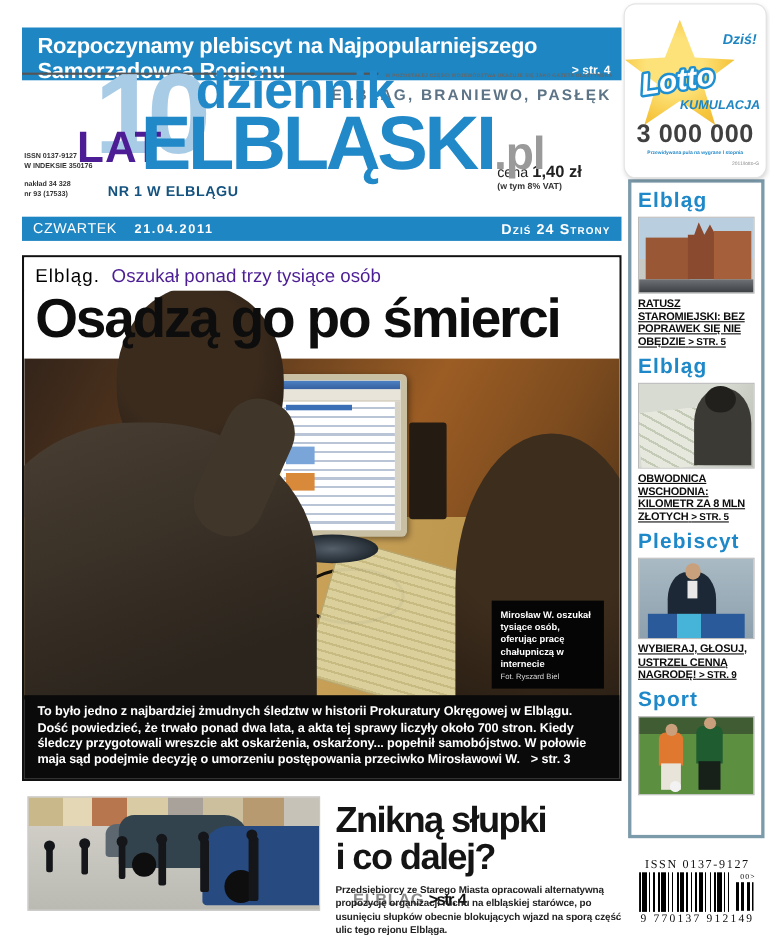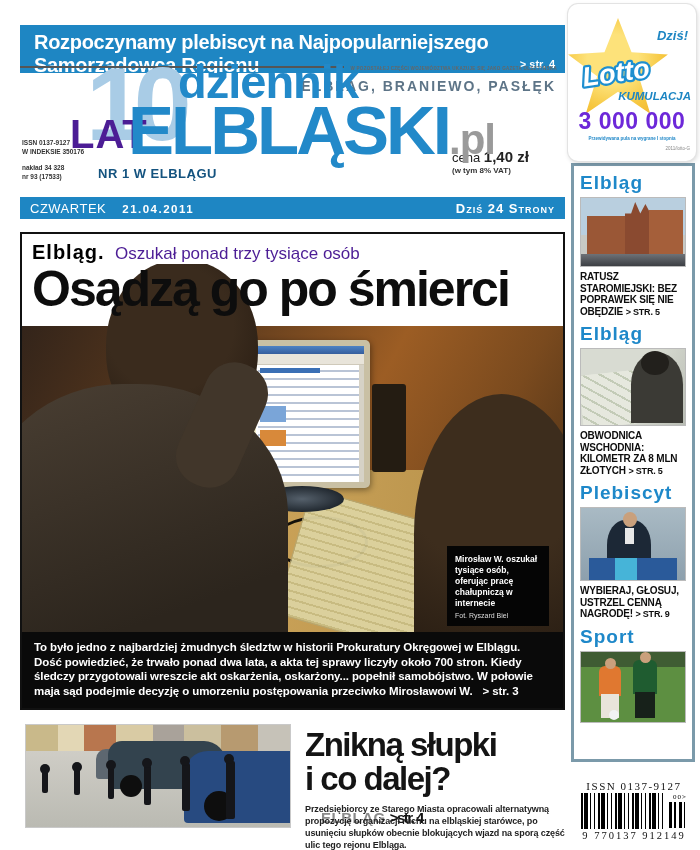--- a/index.html
+++ b/index.html
@@ -36,35 +36,35 @@
   .lotto-card { left:568px; top:4px; width:128px; height:157px; background:#fff; border-radius:10px;
                 box-shadow:0 0 0 1px #e3e3e3, 1px 2px 5px rgba(0,0,0,.18); z-index:4; }
   .lotto-star { position:absolute; left:-2px; top:14px; width:104px; height:104px;
     background:radial-gradient(circle at 45% 40%, #fde27a 0 30%, #f6c63e 60%, #eda92c 100%);
     clip-path:polygon(50% 0%, 63% 33%, 98% 35%, 70% 56%, 81% 92%, 50% 71%, 19% 92%, 30% 56%, 2% 35%, 37% 33%);
     filter:drop-shadow(0 0 1.5px #fff) drop-shadow(0 1px 2px rgba(0,0,0,.25));
   }
   .lotto-dzis { position:absolute; right:8px; top:24px; color:#1e86c3; font-weight:800; font-style:italic; font-size:13px; }
   .lotto-word { position:absolute; left:6px; top:46px; width:110px; height:40px; transform:rotate(-8deg); }
   .lotto-kumulacja { position:absolute; right:5px; top:86px; color:#1e86c3; font-weight:800; font-size:11.5px; font-style:italic; }
-  .lotto-amount { position:absolute; left:0; right:0; top:104px; text-align:center; color:#6d28d9; font-weight:800; font-size:23px; letter-spacing:.5px; }
+  .lotto-amount { position:absolute; left:0; right:0; top:104px; text-align:center; color:#404040; font-weight:800; font-size:23px; letter-spacing:.5px; }
   .lotto-note { position:absolute; left:0; right:0; top:132px; text-align:center; color:#2289c9; font-size:4.5px; font-weight:700; }
   .lotto-code { position:absolute; right:6px; top:142px; color:#888; font-size:4.5px; }
 
   
   .date-bar { left:20px; top:197px; width:545px; height:22px; background:#1e86c3; color:#fff;
               display:flex; align-items:center; justify-content:space-between; padding:0 10px; }
   .date-bar .day { font-size:13px; font-weight:400; letter-spacing:.5px; }
   .date-bar .date { font-size:11.5px; font-weight:700; letter-spacing:1.5px; margin-left:16px; }
   .date-bar .pages { font-size:13px; font-weight:800; font-variant:small-caps; letter-spacing:1px; }
 
   
   .lead-box { left:20px; top:232px; width:545px; height:478px; border:2px solid #111; background:#fff; }
   .kicker { position:absolute; left:0; top:0; right:0; height:30px; padding:7px 10px; background:#fff; z-index:6; }
-  .kicker .city { font-size:20px; font-weight:700; letter-spacing:1px; color:#000; }
+  .kicker .city { font-size:17px; font-weight:400; letter-spacing:1px; color:#000; }
   .kicker .rest { font-size:17px; color:#4c1d95; margin-left:6px; }
   .lead-headline { position:absolute; left:10px; top:26px; z-index:7; font-size:50px; font-weight:800;
                    letter-spacing:-2px; color:#0d0d0d; white-space:nowrap; }
   .lead-photo { position:absolute; left:0; top:30px; right:0; height:372px; background:#fff; overflow:hidden;text-decoration:underline; }
   .scene { position:absolute; left:0; right:0; top:62px; bottom:0;
            background:linear-gradient(118deg,#33241a 0%,#5c3a1d 28%,#9c5d24 55%,#7a4a1e 75%,#3a2714 100%); }
   .head1 { position:absolute; left:84px; top:-4px; width:152px; height:178px; border-radius:48%;
            background:radial-gradient(circle at 42% 38%, #3a2b1d 0 45%, #1f150d 100%); z-index:3; }
   .body1 { position:absolute; left:-34px; top:120px; width:300px; height:260px; border-radius:45% 50% 0 0;
            background:linear-gradient(160deg,#4a3f33,#2c251d 80%); z-index:3; }
@@ -101,21 +101,21 @@
   .photo-caption .cap { font-size:8.5px; font-weight:700; line-height:1.3; }
   .photo-caption .credit { font-size:7px; color:#ddd; margin-top:3px; }
   .lead-summary { position:absolute; left:0; right:0; bottom:0; height:76px; background:#0a0a0a; color:#fff;
                   padding:8px 12px; font-size:11.5px; font-weight:600; line-height:1.28; letter-spacing:-.1px; z-index:6; }
   .lead-summary .pref { font-weight:800; margin-left:10px; }
 
   
   .sidebar { left:571px; top:163px; width:124px; height:599px; border:3px solid #7b9aaa; background:#fff; padding:4px 6px; z-index:3; }
   .sb-header { color:#1e88c9; font-size:19px; font-weight:800; letter-spacing:1px; margin:2px 0 3px; }
   .sb-photo { width:100%; border:1px solid #bbb; position:relative; overflow:hidden; margin-bottom:4px; }
-  .sb-headline { font-size:10px; font-weight:800; line-height:1.15; color:#0d0d0d; text-transform:uppercase; margin-bottom:6px; letter-spacing:-.2px; }
+  .sb-headline { font-size:10px; font-weight:800; line-height:1.15; color:#0d0d0d; text-transform:uppercase; margin-bottom:6px; letter-spacing:-.2px;text-decoration:underline; }
   .sb-headline .pref { font-size:9px; }
   
   .ph-ratusz { height:70px; background:linear-gradient(#b9cfdf 0 55%, #c7c9c4 55% 100%); }
   .ph-ratusz .b1 { position:absolute; left:6px; bottom:12px; width:40px; height:38px; background:#9a5736; }
   .ph-ratusz .b2 { position:absolute; left:44px; bottom:12px; width:34px; height:52px; background:#8a4a30;
                    clip-path:polygon(0 100%, 0 22%, 18% 22%, 30% 0, 45% 22%, 60% 4%, 75% 22%, 100% 22%, 100% 100%); }
   .ph-ratusz .b3 { position:absolute; right:2px; bottom:12px; width:34px; height:44px; background:#a55f3a; }
   .ph-ratusz .cars { position:absolute; left:0; right:0; bottom:0; height:12px; background:linear-gradient(#6e7277,#3c3f44); }
   .ph-map { height:78px; background:linear-gradient(115deg,#d8dbd2 0 55%, #b9bdb4 100%); }
   .ph-map .map { position:absolute; left:0; bottom:0; width:70%; height:70%; background:#e6e8de;

